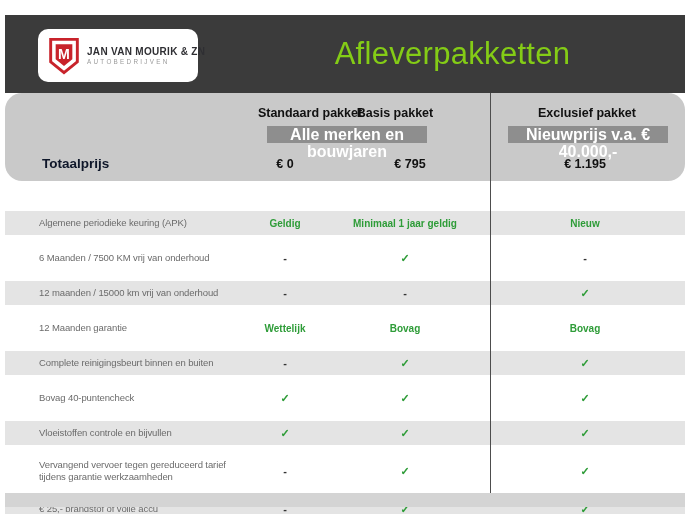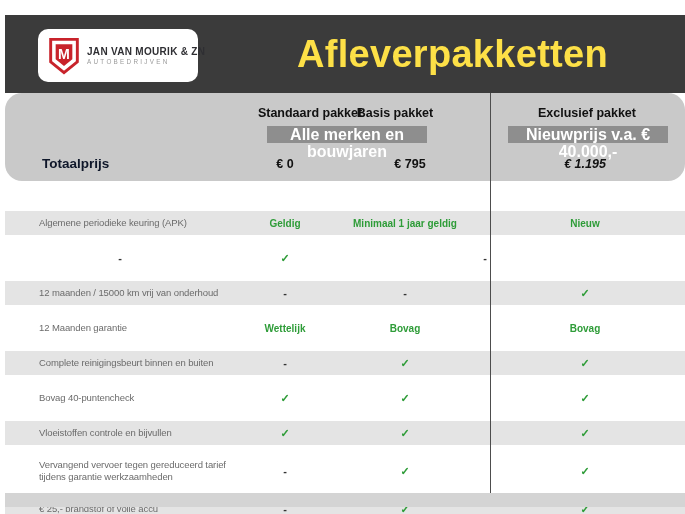--- a/index.html
+++ b/index.html
@@ -8,37 +8,37 @@
 
   
   .header{position:absolute;left:5px;top:15px;right:0;height:78px;background:#3b3b3b;}
   .logo-card{position:absolute;left:33px;top:14px;width:160px;height:53px;background:#ffffff;
              border-radius:10px;display:flex;align-items:center;padding-left:11px;box-sizing:border-box;}
   .shield{flex:0 0 auto;margin-right:8px;}
   .logo-text{display:flex;flex-direction:column;line-height:1.15;}
   .logo-name{font-size:10px;font-weight:bold;color:#2f2f33;letter-spacing:0.3px;white-space:nowrap;}
   .logo-sub{font-size:6.3px;color:#9a9a9a;letter-spacing:2.3px;white-space:nowrap;margin-top:1px;}
   .title{position:absolute;left:215px;right:0;top:50%;transform:translateY(-50%);margin:0;
-         text-align:center;color:#fde047;font-size:38px;font-weight:bold;letter-spacing:0.3px;}
+         text-align:center;color:#84cc16;font-size:31px;font-weight:normal;letter-spacing:0.3px;}
 
   
   .band{position:absolute;left:5px;top:93px;right:0;height:88px;background:#c9c9c9;border-radius:17px;}
   .colhead{position:absolute;top:13px;font-size:12.5px;font-weight:bold;color:#111111;text-align:center;}
   .colhead.std{left:230px;width:150px;}
   .colhead.basis{left:315px;width:150px;}
   .colhead.excl{left:507px;width:150px;}
   .badge{position:absolute;top:33px;height:17px;line-height:17px;background:#8e8e8e;color:#ffffff;
          font-size:16px;font-weight:bold;text-align:center;}
   .badge.b1{left:262px;width:160px;}
   .badge.b2{left:503px;width:160px;}
   .totals-label{position:absolute;left:37px;top:63px;font-size:13.5px;font-weight:bold;color:#0f172a;}
   .totval{position:absolute;top:64px;font-size:12.5px;font-weight:bold;color:#111111;text-align:center;}
   .totval.v1{left:220px;width:120px;}
   .totval.v2{left:340px;width:130px;}
-  .totval.v3{left:490px;width:180px;font-style:italic;}
+  .totval.v3{left:490px;width:180px;}
 
   
   .table{position:absolute;left:5px;top:181px;right:0;height:312px;background:#ffffff;padding-top:30px;box-sizing:border-box;}
   .row{display:grid;grid-template-columns:230px 100px 140px 20px 180px;align-items:center;
        min-height:24px;margin-bottom:11px;}
   .row.gray{background:#e4e4e4;}
   .row.tall{min-height:30px;}
   .cell.label{padding-left:34px;font-size:9.5px;color:#6b6b6b;line-height:1.25;letter-spacing:-0.1px;}
   .cell.val{text-align:center;font-size:10px;font-weight:bold;color:#2e9c38;}
   .cell.val.check{font-size:11px;}
@@ -82,20 +82,21 @@
 
   <div class="table">
     <div class="row gray">
       <div class="cell label">Algemene periodieke keuring (APK)</div>
       <div class="cell val">Geldig</div>
       <div class="cell val">Minimaal 1 jaar geldig</div>
       <div class="cell spacer"></div>
       <div class="cell val">Nieuw</div>
     </div>
     <div class="row">
+      <div class="cell label">6 Maanden / 7500 KM vrij van onderhoud</div>
       <div class="cell val dash">-</div>
       <div class="cell val check">✓</div>
       <div class="cell spacer"></div>
       <div class="cell val dash">-</div>
     </div>
     <div class="row gray">
       <div class="cell label">12 maanden / 15000 km vrij van onderhoud</div>
       <div class="cell val dash">-</div>
       <div class="cell val dash">-</div>
       <div class="cell spacer"></div>

